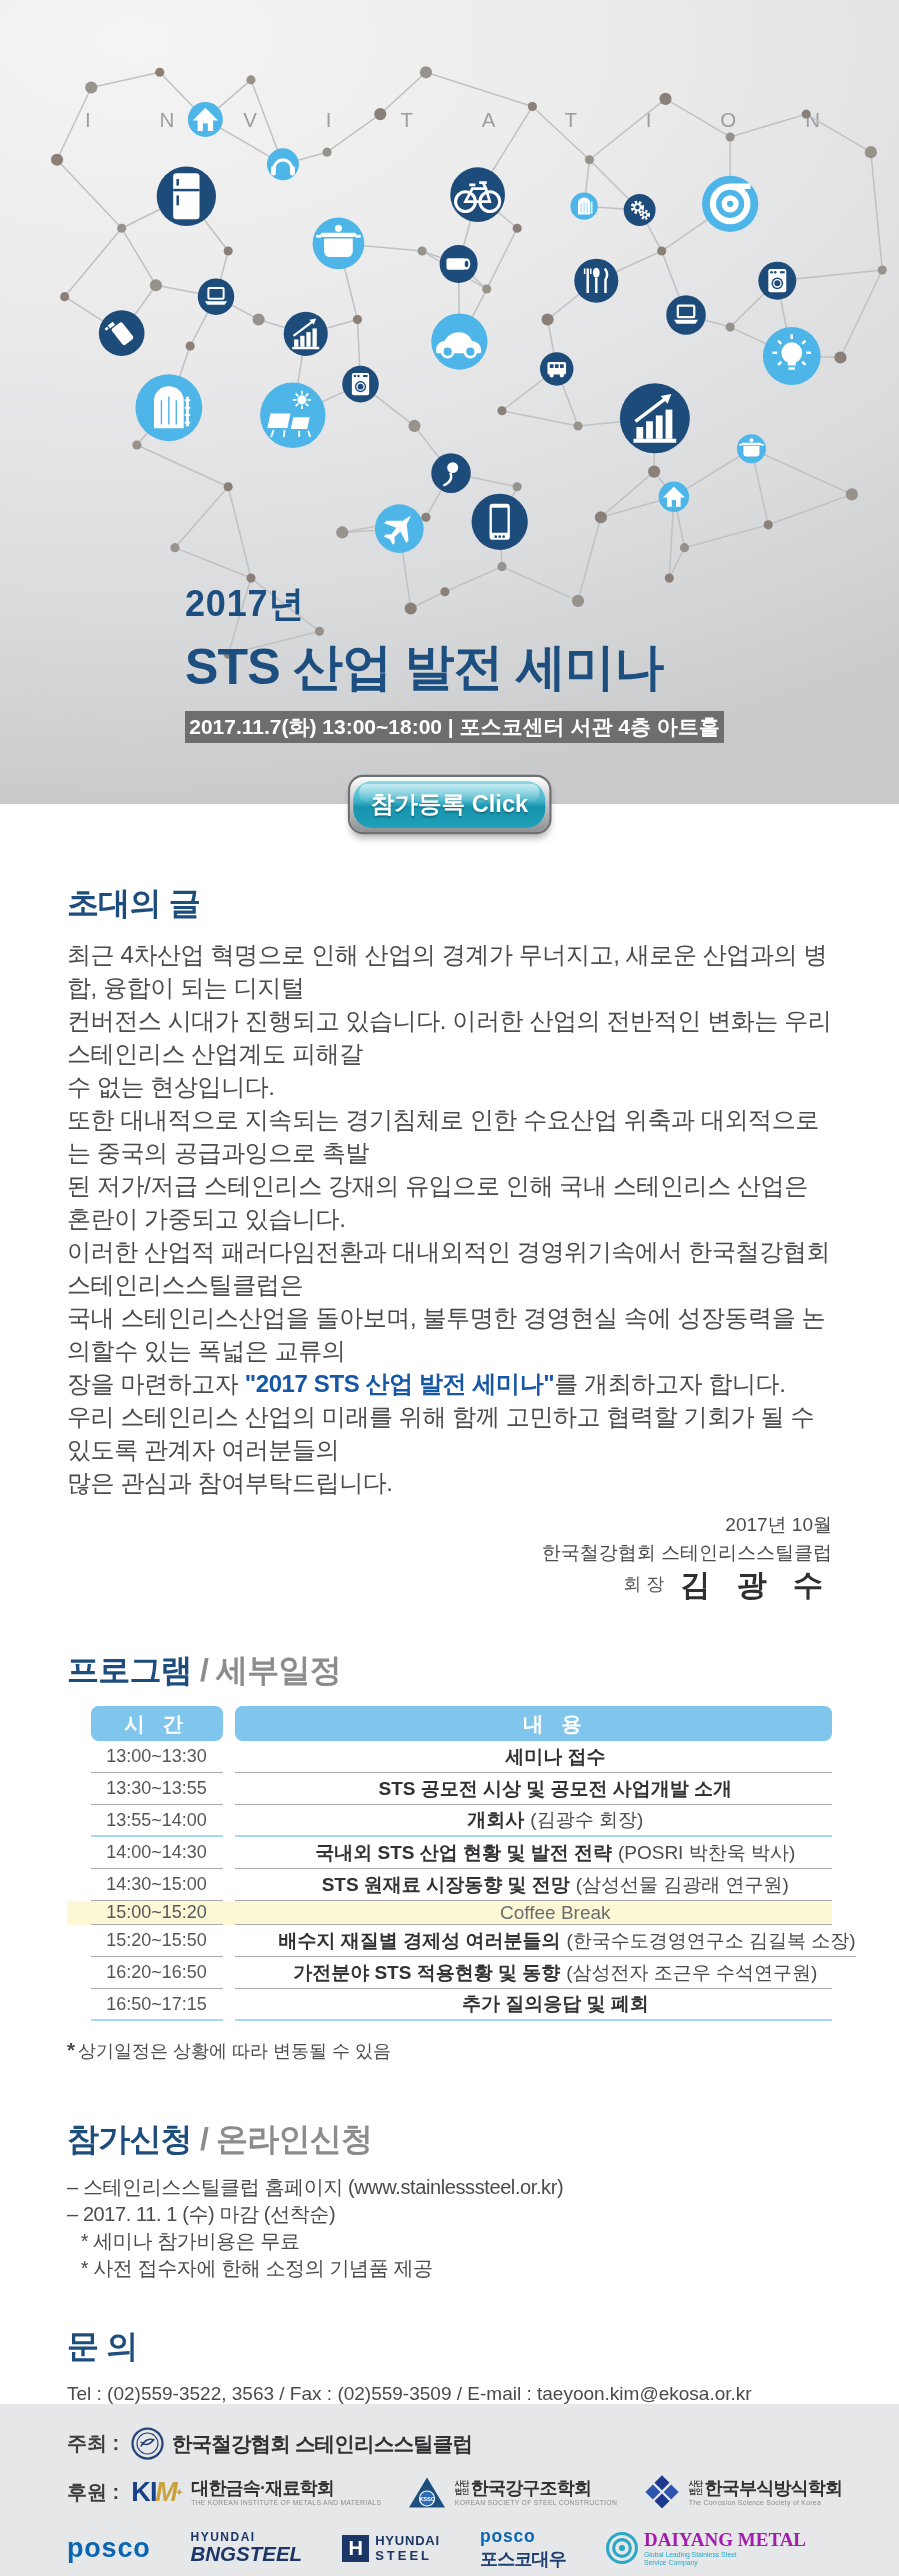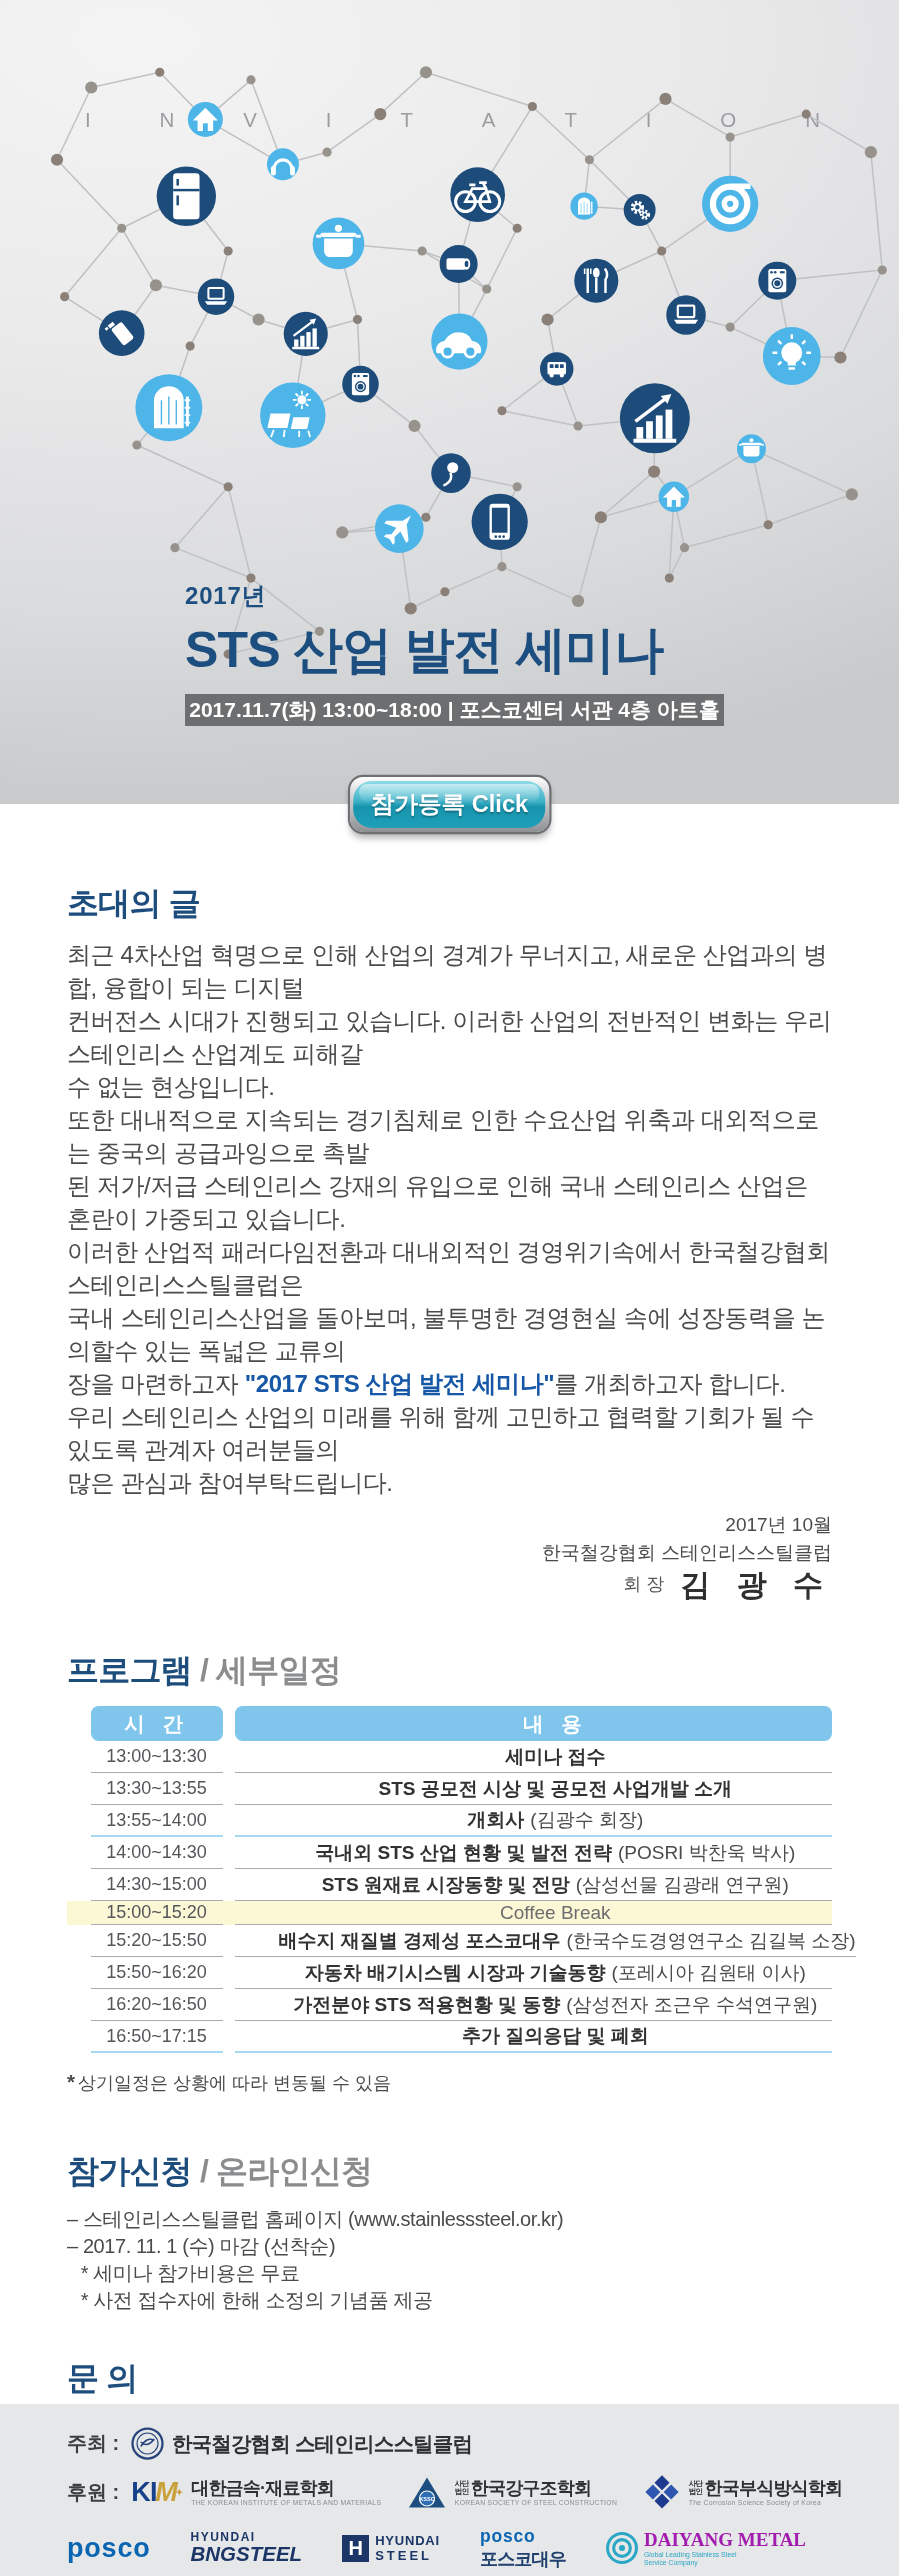--- a/index.html
+++ b/index.html
@@ -6,21 +6,21 @@
   html,body { font-family:"Liberation Sans","DejaVu Sans",sans-serif; background:#fff; }
   .page { position:relative; width:899px; height:2576px; margin:0 auto; background:#fff; overflow:hidden; }
 
   
   .hero { position:relative; width:100%; height:804px;
     background:radial-gradient(150% 95% at 15% 5%, #f4f4f4 0%, #eaeaeb 40%, #dadbdd 75%, #c8cacc 100%); }
   .invitation { position:absolute; left:85px; right:79px; top:108px; display:flex; justify-content:space-between;
     font-size:20.5px; color:#9b9da0; font-weight:400; }
   .net { position:absolute; left:0; top:0; width:899px; height:804px; }
   .title-block { position:absolute; left:185px; top:580px; width:540px; }
-  .year { font-size:24px; font-weight:bold; color:#1d4e80; letter-spacing:0.8px; }
+  .year { font-size:36px; font-weight:bold; color:#1d4e80; letter-spacing:0.8px; }
   .main-title { font-size:50px; font-weight:bold; color:#1d4e80; letter-spacing:-0.8px; margin-top:4.6px; white-space:nowrap; }
   .date-bar { margin-top:10.7px; width:539px; height:32px; background:#6d6e70; color:#fff; font-size:21px; font-weight:bold;
     display:flex; align-items:center; justify-content:center; white-space:nowrap; }
 
   
   .register-wrap { position:absolute; left:50%; top:777px; transform:translateX(-50%);
     border-radius:13px; padding:3.8px; background:linear-gradient(180deg,#fdfdfd 0%,#c9cacc 45%,#8f9093 100%);
     box-shadow:0 0 0 2.3px #6f7073, 0 5.3px 7.6px rgba(0,0,0,.3); cursor:pointer; }
   .register-btn { position:relative; width:192px; height:47px; border-radius:19px;
     background:linear-gradient(180deg,#8edbe7 0%,#3aafc6 45%,#1793ad 55%,#1fa0ba 100%);
@@ -604,29 +604,22 @@
             </div>
             <div class="prow data coffee">
               <div class="c-time">15:00~15:20</div>
               <div class="c-body">
                 <span class="t">Coffee Break</span>
               </div>
             </div>
             <div class="prow data">
               <div class="c-time">15:20~15:50</div>
               <div class="c-body">
-                <span class="t">배수지 재질별 경제성 포스코대우</span>
+                <span class="t">배수지 재질별 경제성 여러분들의</span>
                 <span class="s">(한국수도경영연구소 김길복 소장)</span>
-              </div>
-            </div>
-            <div class="prow data">
-              <div class="c-time">15:50~16:20</div>
-              <div class="c-body">
-                <span class="t">자동차 배기시스템 시장과 기술동향</span>
-                <span class="s">(포레시아 김원태 이사)</span>
               </div>
             </div>
             <div class="prow data">
               <div class="c-time">16:20~16:50</div>
               <div class="c-body">
                 <span class="t">가전분야 STS 적용현황 및 동향</span>
                 <span class="s">(삼성전자 조근우 수석연구원)</span>
               </div>
             </div>
             <div class="prow data sep-blue">

